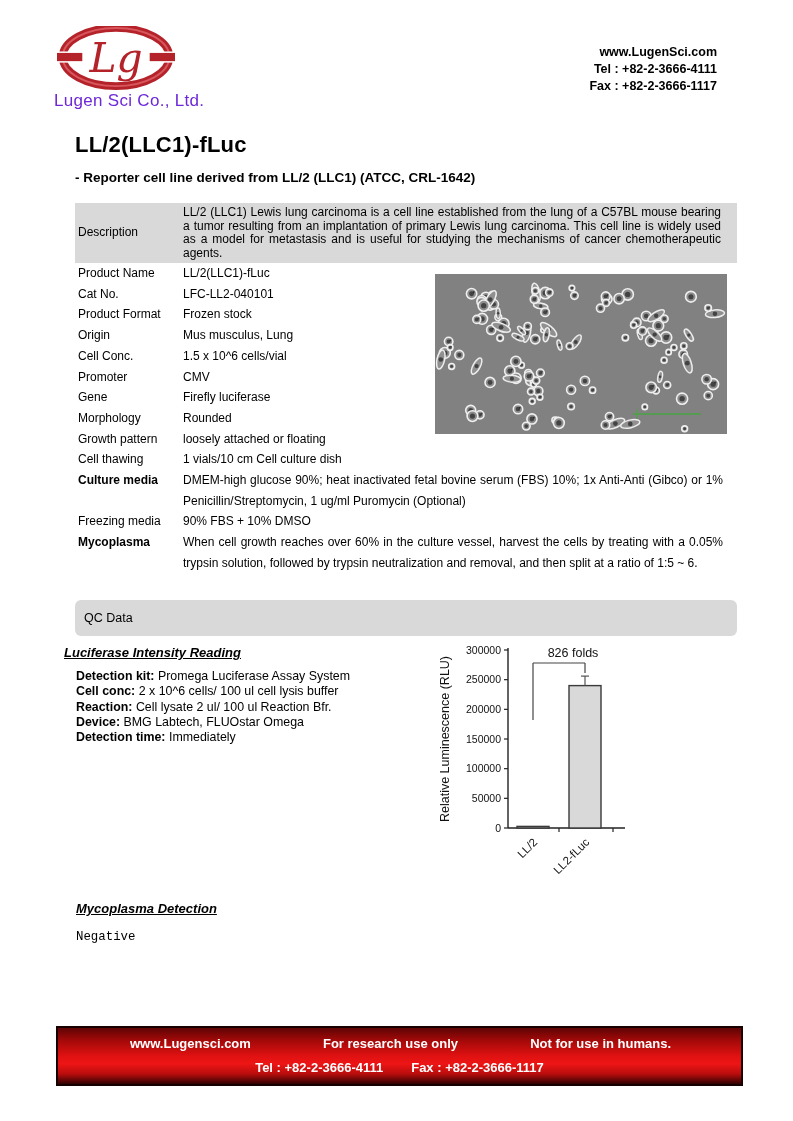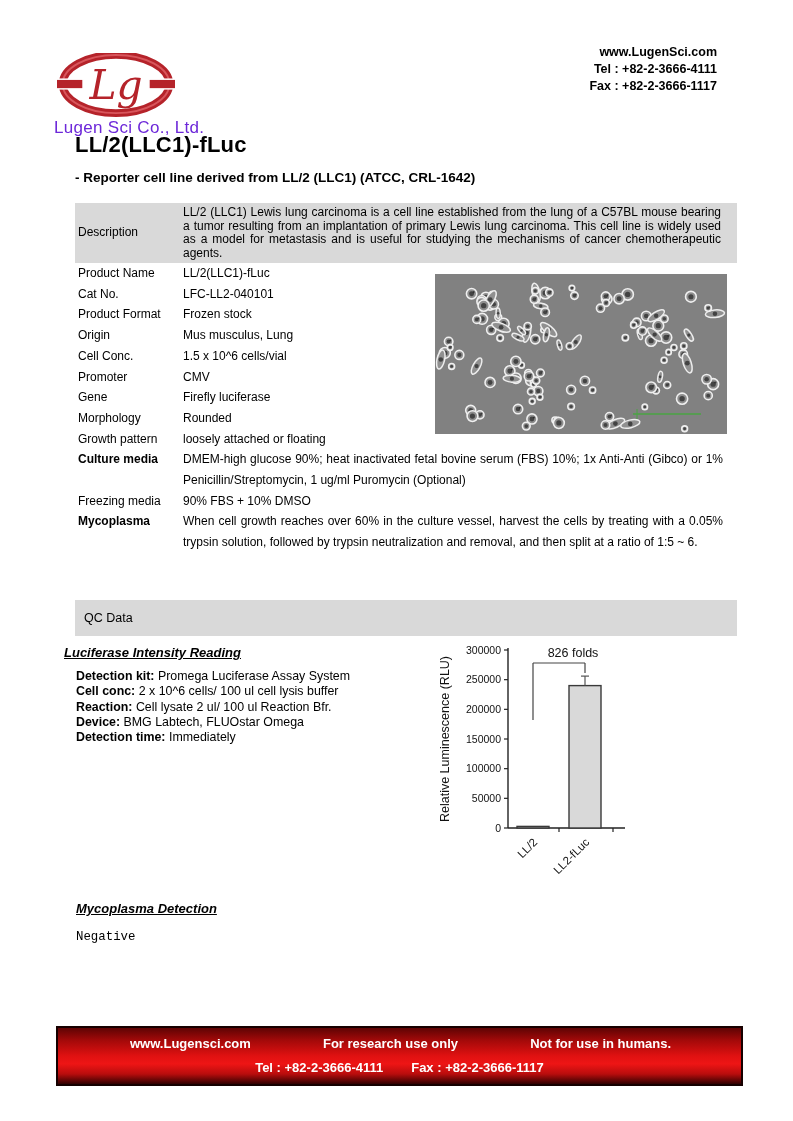--- a/index.html
+++ b/index.html
@@ -6,42 +6,42 @@
   .page{
     position:relative;
     width:793px;
     height:1121px;
     background:#ffffff;
     font-family:"Liberation Sans","DejaVu Sans",sans-serif;
     color:#000;
     overflow:hidden;
   }
   
-  .logo-wrap{position:absolute;left:54px;top:26px;width:124px;text-align:center;margin-top:27px;}
+  .logo-wrap{position:absolute;left:54px;top:26px;width:124px;text-align:center;}
   .logo-svg{display:block;margin:0 auto;}
   .logo-company{font-size:17px;color:#6d28d9;margin-top:1px;white-space:nowrap;letter-spacing:.3px;}
   .contact{position:absolute;right:76px;top:44px;text-align:right;font-weight:bold;font-size:12.5px;line-height:17px;color:#000;}
   
   .title{position:absolute;left:75px;top:132px;font-size:22px;font-weight:bold;letter-spacing:.2px;}
   .subtitle{position:absolute;left:75px;top:170px;font-size:13.5px;font-weight:bold;}
   
   .ptable{position:absolute;left:75px;top:203px;width:662px;font-size:12px;}
   .prow{display:grid;grid-template-columns:108px 554px;}
   .prow .lab{padding-left:3px;}
   .prow.single{line-height:20.7px;}
   .prow.multi .val{line-height:20.7px;text-align:justify;padding-right:14px;}
   .prow.multi .lab{line-height:20.7px;font-weight:bold;}
   .prow.desc{background:#d9d9d9;padding:3px 0;line-height:13.5px;}
   .prow.desc .lab{align-self:center;}
   .prow.desc .val{text-align:justify;padding-right:16px;}
   
   .micro{position:absolute;left:435px;top:274px;width:292px;height:160px;}
   
   .qcbar{position:absolute;left:75px;top:600px;width:662px;height:36px;background:#d9d9d9;
-         display:flex;align-items:center;padding-left:9px;box-sizing:border-box;font-size:12.5px;}
+         display:flex;align-items:center;padding-left:9px;box-sizing:border-box;font-size:12.5px;border-radius:6px;}
   .luchead{position:absolute;left:64px;top:645px;font-size:13px;font-weight:bold;font-style:italic;text-decoration:underline;}
   .lucdetails{position:absolute;left:76px;top:669px;font-size:12.4px;line-height:15.3px;}
   .lucdetails b{font-weight:bold;}
   .chart{position:absolute;left:435px;top:640px;width:236px;height:262px;}
   .chart text{font-family:"Liberation Sans","DejaVu Sans",sans-serif;}
   .mycohead{position:absolute;left:76px;top:901px;font-size:13px;font-weight:bold;font-style:italic;text-decoration:underline;}
   .mycoresult{position:absolute;left:76px;top:930px;font-size:12.4px;font-family:Liberation Mono, monospace;}
   
   .footer{position:absolute;left:56px;top:1026px;width:687px;height:60px;box-sizing:border-box;
           border:2px solid #160000;
@@ -107,20 +107,24 @@
         <div class="lab">Gene</div>
         <div class="val">Firefly luciferase</div>
       </div>
       <div class="prow single">
         <div class="lab">Morphology</div>
         <div class="val">Rounded</div>
       </div>
       <div class="prow single">
         <div class="lab">Growth pattern</div>
         <div class="val">loosely attached or floating</div>
+      </div>
+      <div class="prow single">
+        <div class="lab">Cell thawing</div>
+        <div class="val">1 vials/10 cm Cell culture dish</div>
       </div>
       <div class="prow multi">
         <div class="lab">Culture media</div>
         <div class="val">DMEM-high glucose 90%; heat inactivated fetal bovine serum (FBS) 10%; 1x Anti-Anti (Gibco) or 1% Penicillin/Streptomycin, 1 ug/ml Puromycin (Optional)</div>
       </div>
       <div class="prow single">
         <div class="lab">Freezing media</div>
         <div class="val">90% FBS + 10% DMSO</div>
       </div>
       <div class="prow multi">

